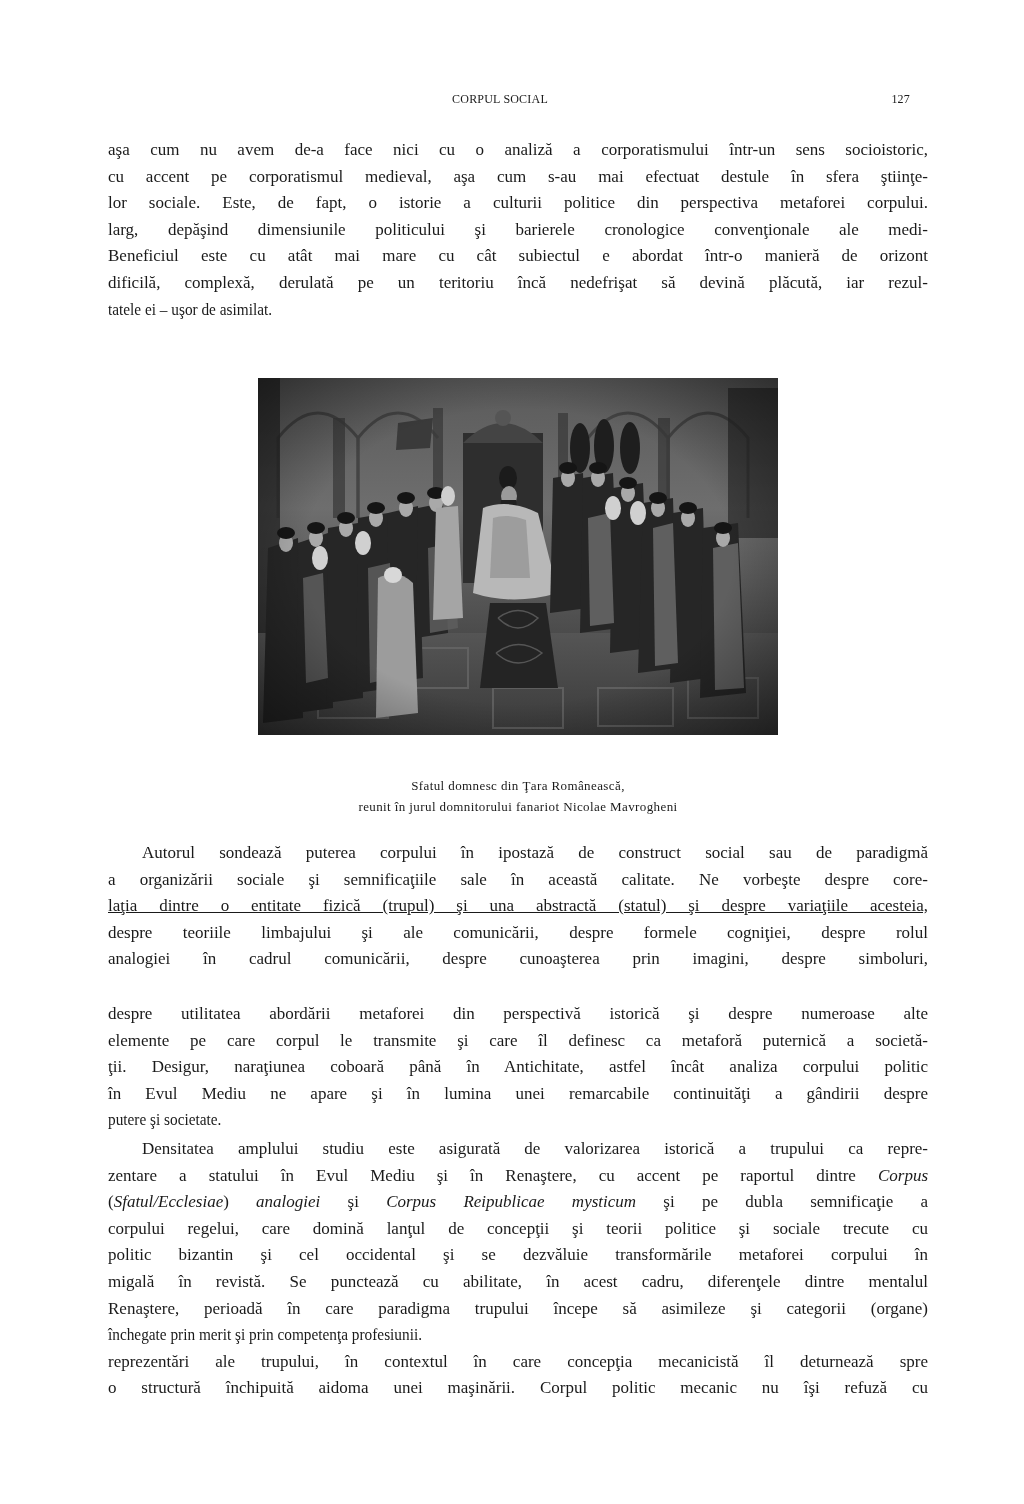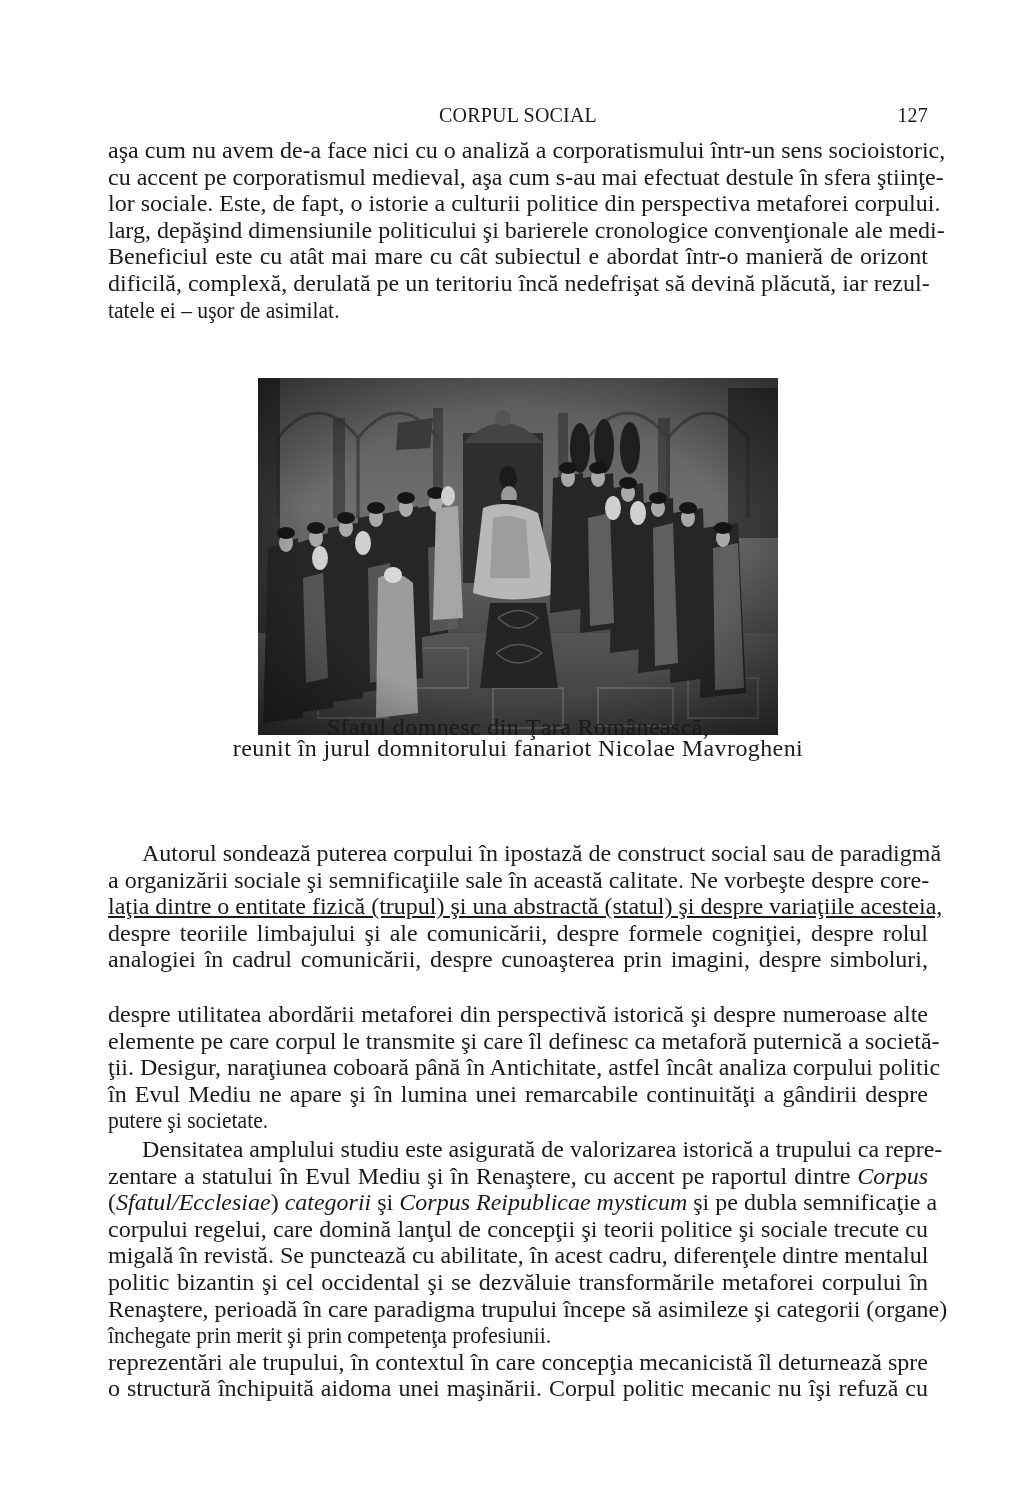--- a/index.html
+++ b/index.html
@@ -17,43 +17,42 @@
   }
   .page {
     position: absolute;
     left: 0; top: 0;
     width: 1024px;
     height: 1504px;
   }
   .running-head {
     position: absolute;
     top: 92px;
-    left: 108px;
+    left: 90px;
     width: 820px;
     height: 22px;
-    font-size: 20px;
+    font-size: 12px;
     letter-spacing: 0.2px;
-    margin-top: 12px;
   }
   .running-title {
     position: absolute;
     left: 0;
     right: 0;
     text-align: center;
   }
   .page-number {
     position: absolute;
     right: 0;
     top: 0;
   }
   .text-block {
     position: absolute;
     left: 108px;
     width: 820px;
-    font-size: 24px;
+    font-size: 17px;
     line-height: 26.6px;
   }
   .line {
     display: block;
     white-space: nowrap;
     text-align: justify;
     text-align-last: justify;
     transform-origin: left center;
     height: 26.6px;
   }
@@ -83,22 +82,22 @@
   }
   .figure svg {
     display: block;
     width: 520px;
     height: 357px;
   }
   .caption {
     position: absolute;
     left: 108px;
     width: 820px;
-    top: 717px;
-    font-size: 24px;
+    top: 775px;
+    font-size: 13px;
     line-height: 21px;
     text-align: center;
     letter-spacing: 0.4px;
   }
   .caption div { display: block; }
 </style>
 </head>
 <body>
 
 <div class="page">
@@ -278,24 +277,24 @@
     <span class="line" style="text-align-last: justify; display: block; width: 820px; transform: scaleX(1);">despre teoriile limbajului şi ale comunicării, despre formele cogniţiei, despre rolul</span>
     <span class="line" style="text-align-last: justify; display: block; width: 820px; transform: scaleX(1);">analogiei în cadrul comunicării, despre cunoaşterea prin imagini, despre simboluri,</span>
     <span class="line" style="text-align-last: justify; display: block; width: 820px; transform: scaleX(1); margin-top: 28px;">despre utilitatea abordării metaforei din perspectivă istorică şi despre numeroase alte</span>
     <span class="line" style="text-align-last: justify; display: block; width: 820px; transform: scaleX(1);">elemente pe care corpul le transmite şi care îl definesc ca metaforă puternică a societă-</span>
     <span class="line" style="text-align-last: justify; display: block; width: 820px; transform: scaleX(1);">ţii. Desigur, naraţiunea coboară până în Antichitate, astfel încât analiza corpului politic</span>
     <span class="line" style="text-align-last: justify; display: block; width: 820px; transform: scaleX(1);">în Evul Mediu ne apare şi în lumina unei remarcabile continuităţi a gândirii despre</span>
     <span class="line last" style="text-align-last: left; display: block; width: 911.111px; transform: scaleX(0.9);">putere şi societate.</span>
 
     <span class="line indent gap" style="text-align-last: justify; display: block; width: 820px; transform: scaleX(1);">Densitatea amplului studiu este asigurată de valorizarea istorică a trupului ca repre-</span>
     <span class="line" style="text-align-last: justify; display: block; width: 820px; transform: scaleX(1);"><span>zentare a statului în Evul Mediu şi în Renaştere, cu accent pe raportul dintre </span><span class="it">Corpus</span></span>
-    <span class="line" style="text-align-last: justify; display: block; width: 820px; transform: scaleX(1);"><span>(</span><span class="it">Sfatul/Ecclesiae</span><span>) </span><span class="it">categorii</span><span> şi </span><span class="it">Corpus Reipublicae mysticum</span><span> şi pe dubla semnificaţie a</span></span>
+    <span class="line" style="text-align-last: justify; display: block; width: 820px; transform: scaleX(1);"><span>(</span><span class="it">Sfatul/Ecclesiae</span><span>) </span><span class="it">analogiei</span><span> şi </span><span class="it">Corpus Reipublicae mysticum</span><span> şi pe dubla semnificaţie a</span></span>
     <span class="line" style="text-align-last: justify; display: block; width: 820px; transform: scaleX(1);">corpului regelui, care domină lanţul de concepţii şi teorii politice şi sociale trecute cu</span>
+    <span class="line" style="text-align-last: justify; display: block; width: 820px; transform: scaleX(1);">politic bizantin şi cel occidental şi se dezvăluie transformările metaforei corpului în</span>
     <span class="line" style="text-align-last: justify; display: block; width: 820px; transform: scaleX(1);">migală în revistă. Se punctează cu abilitate, în acest cadru, diferenţele dintre mentalul</span>
-    <span class="line" style="text-align-last: justify; display: block; width: 820px; transform: scaleX(1);">politic bizantin şi cel occidental şi se dezvăluie transformările metaforei corpului în</span>
     <span class="line" style="text-align-last: justify; display: block; width: 820px; transform: scaleX(1);">Renaştere, perioadă în care paradigma trupului începe să asimileze şi categorii (organe)</span>
     <span class="line last" style="text-align-last: left; display: block; width: 911.111px; transform: scaleX(0.9);">închegate prin merit şi prin competenţa profesiunii.</span>
 
     <span class="line" style="text-align-last: justify; display: block; width: 820px; transform: scaleX(1);">reprezentări ale trupului, în contextul în care concepţia mecanicistă îl deturnează spre</span>
     <span class="line" style="text-align-last: justify; display: block; width: 820px; transform: scaleX(1);">o structură închipuită aidoma unei maşinării. Corpul politic mecanic nu îşi refuză cu</span>
   </div>
 
 </div>
 
 </body></html>

